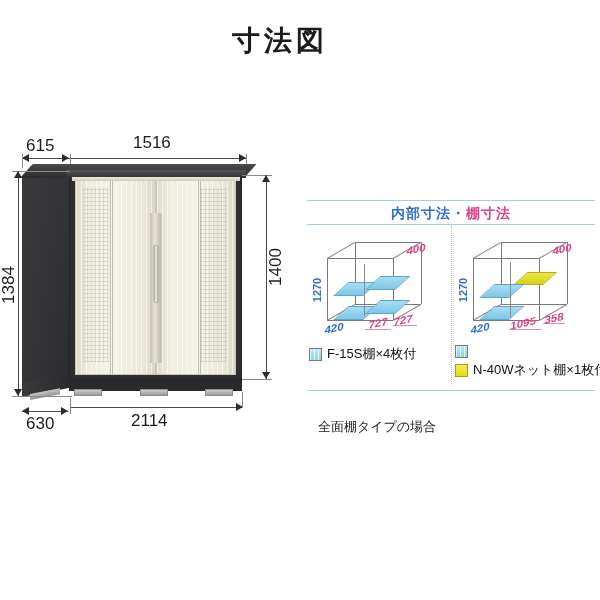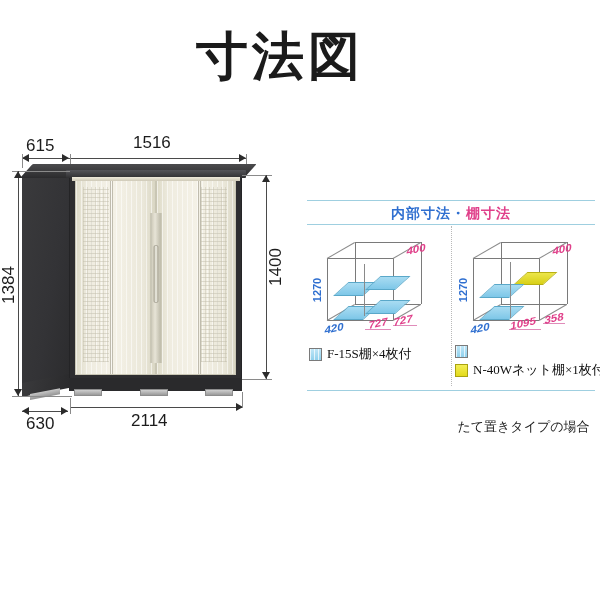--- a/index.html
+++ b/index.html
@@ -9,21 +9,21 @@
     font-family:"Liberation Sans","DejaVu Sans",sans-serif;
     overflow:hidden;
     position:relative;
   }
   #root{position:absolute;inset:0;}
 
   
   .title{
     position:absolute;left:0;top:22px;width:560px;
     text-align:center;
-    font-size:52px;font-weight:bold;color:#1b1b1b;
+    font-size:28px;font-weight:bold;color:#1b1b1b;
     letter-spacing:4px;
     font-family:"DejaVu Sans","Liberation Sans",sans-serif;
   }
 
   
   .cab-wrap{position:absolute;left:0;top:130px;width:300px;height:300px;}
 
   .dimtxt{position:absolute;font-size:17px;color:#1c1c1c;
           font-family:"Liberation Sans",sans-serif;white-space:nowrap;}
   .rot{transform-origin:50% 50%;}
@@ -163,21 +163,21 @@
     border:1px solid #5aa8c9;box-sizing:border-box;
     transform:skewX(-48deg);transform-origin:bottom left;
   }
   .shelf.net{
     background:linear-gradient(180deg,#ece64a,#d8d018);
     border-color:#b8b012;
   }
 
   
   .legend{position:absolute;font-size:13px;color:#111;
-          font-family:Liberation Serif, serif;white-space:nowrap;}
+          font-family:Liberation Sans, sans-serif;white-space:nowrap;}
   .legend-row{display:flex;align-items:center;gap:5px;margin-bottom:3px;}
   .sw{width:13px;height:13px;border:1px solid #7a7a7a;box-sizing:border-box;display:inline-block;}
   .sw.blue{background:
       repeating-linear-gradient(90deg,rgba(255,255,255,.7) 0 1px,rgba(0,0,0,0) 1px 4px),
       linear-gradient(180deg,#bfe6f7,#8fd0ec);}
   .sw.yellow{background:linear-gradient(180deg,#f3ee55,#e3da1a);border-color:#a9a20f;}
 
   
   .caption{
     position:absolute;top:418px;font-size:13px;color:#1b1b1b;text-align:center;
@@ -341,15 +341,15 @@
       <div class="legend-row">
         <span class="sw blue"></span>
       </div>
       <div class="legend-row">
         <span class="sw yellow"></span>
         <span>N-40Wネット棚×1枚付</span>
       </div>
     </div>
   </div>
 
-  <div class="caption c2">たて置きタイプの場合</div>
+  <div class="caption c1">全面棚タイプの場合</div>
 
 </div>
 
 </body></html>

